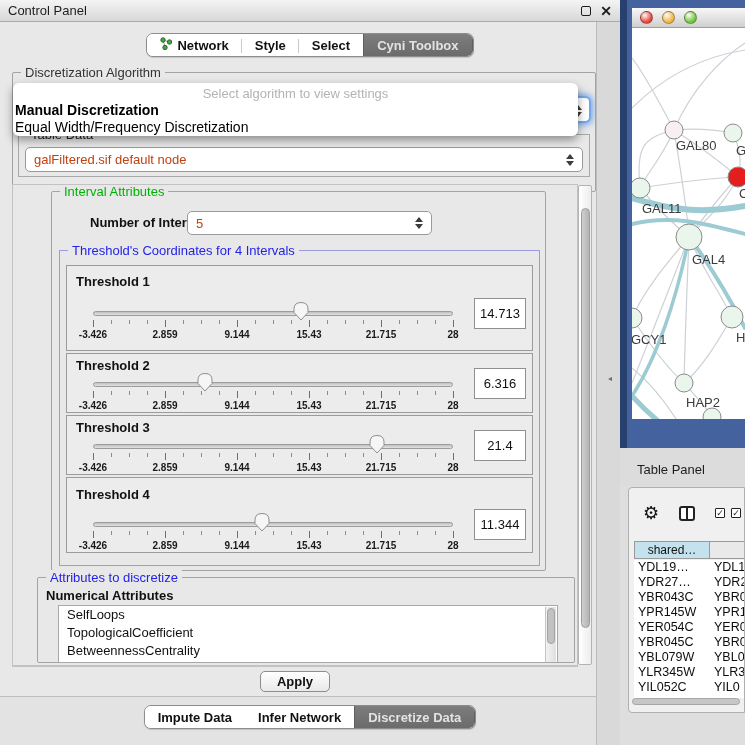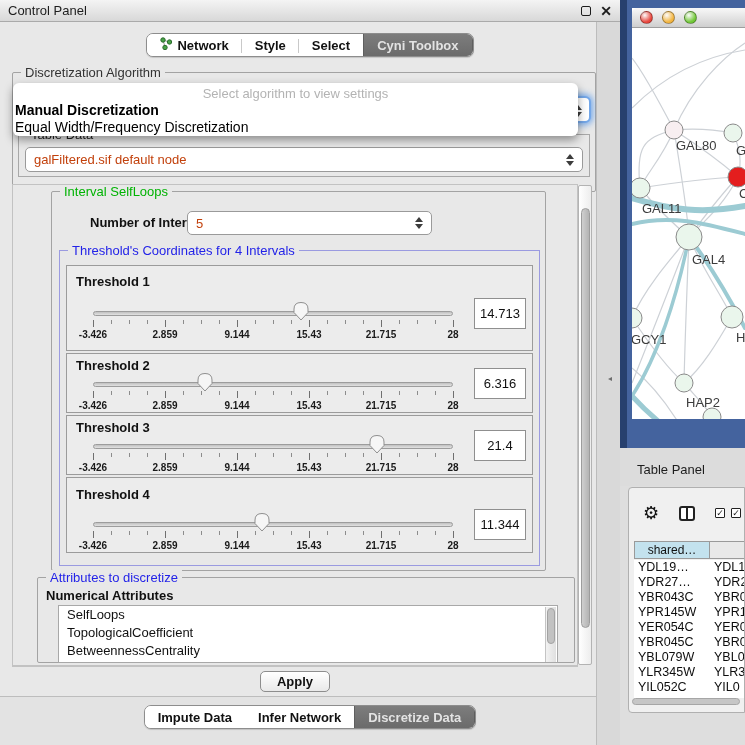--- a/index.html
+++ b/index.html
@@ -219,21 +219,21 @@
     <div id="algo-popup">
       <div class="popup-placeholder">Select algorithm to view settings</div>
       <div class="popup-item bold">Manual Discretization</div>
       <div class="popup-item">Equal Width/Frequency Discretization</div>
     </div>
   </div>
 
   <div id="scrollarea" class="abs">
 
     <div id="interval-group" class="group">
-      <span class="group-label green">Interval SelfLoops</span>
+      <span class="group-label green">Interval Attributes</span>
       <span id="noi-label">Number of Intervals</span>
       <div id="noi-combo" class="combo">
         <span class="ctext">5</span>
         <span class="arrows">
           <span class="arr-up"></span>
             <span class="arr-dn"></span>
         </span>
       </div>
 
       <div id="thr-group">

